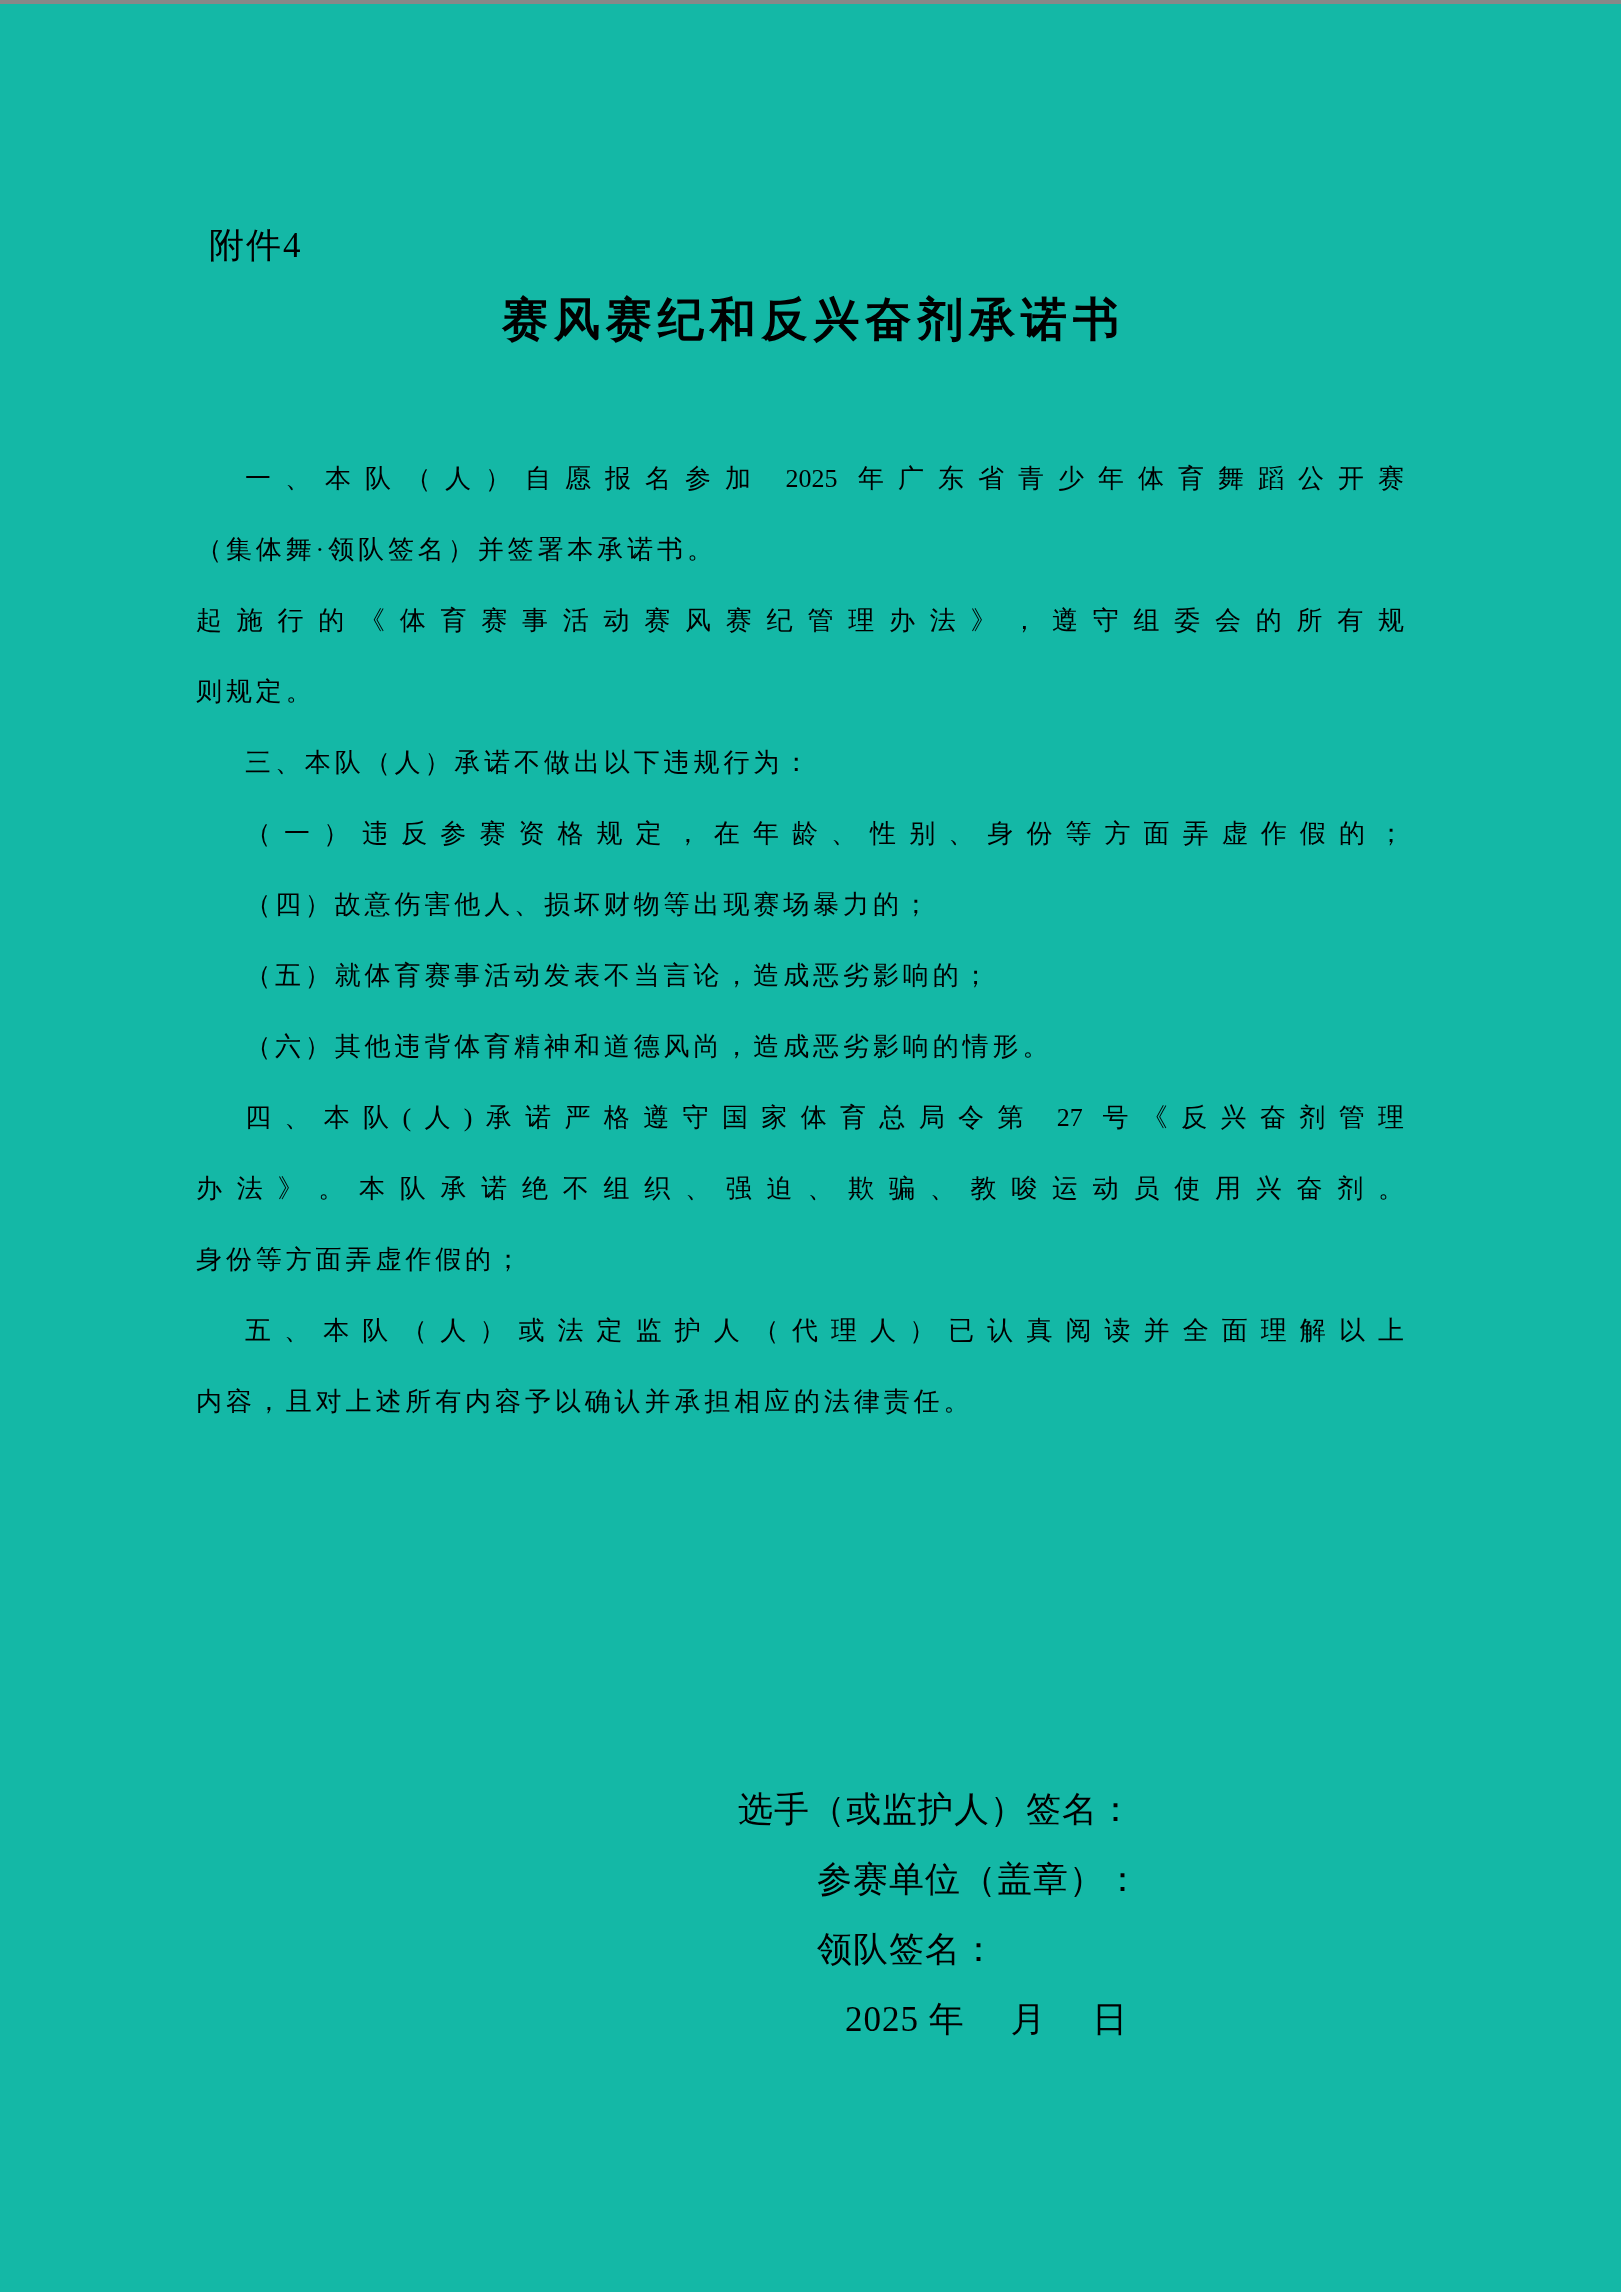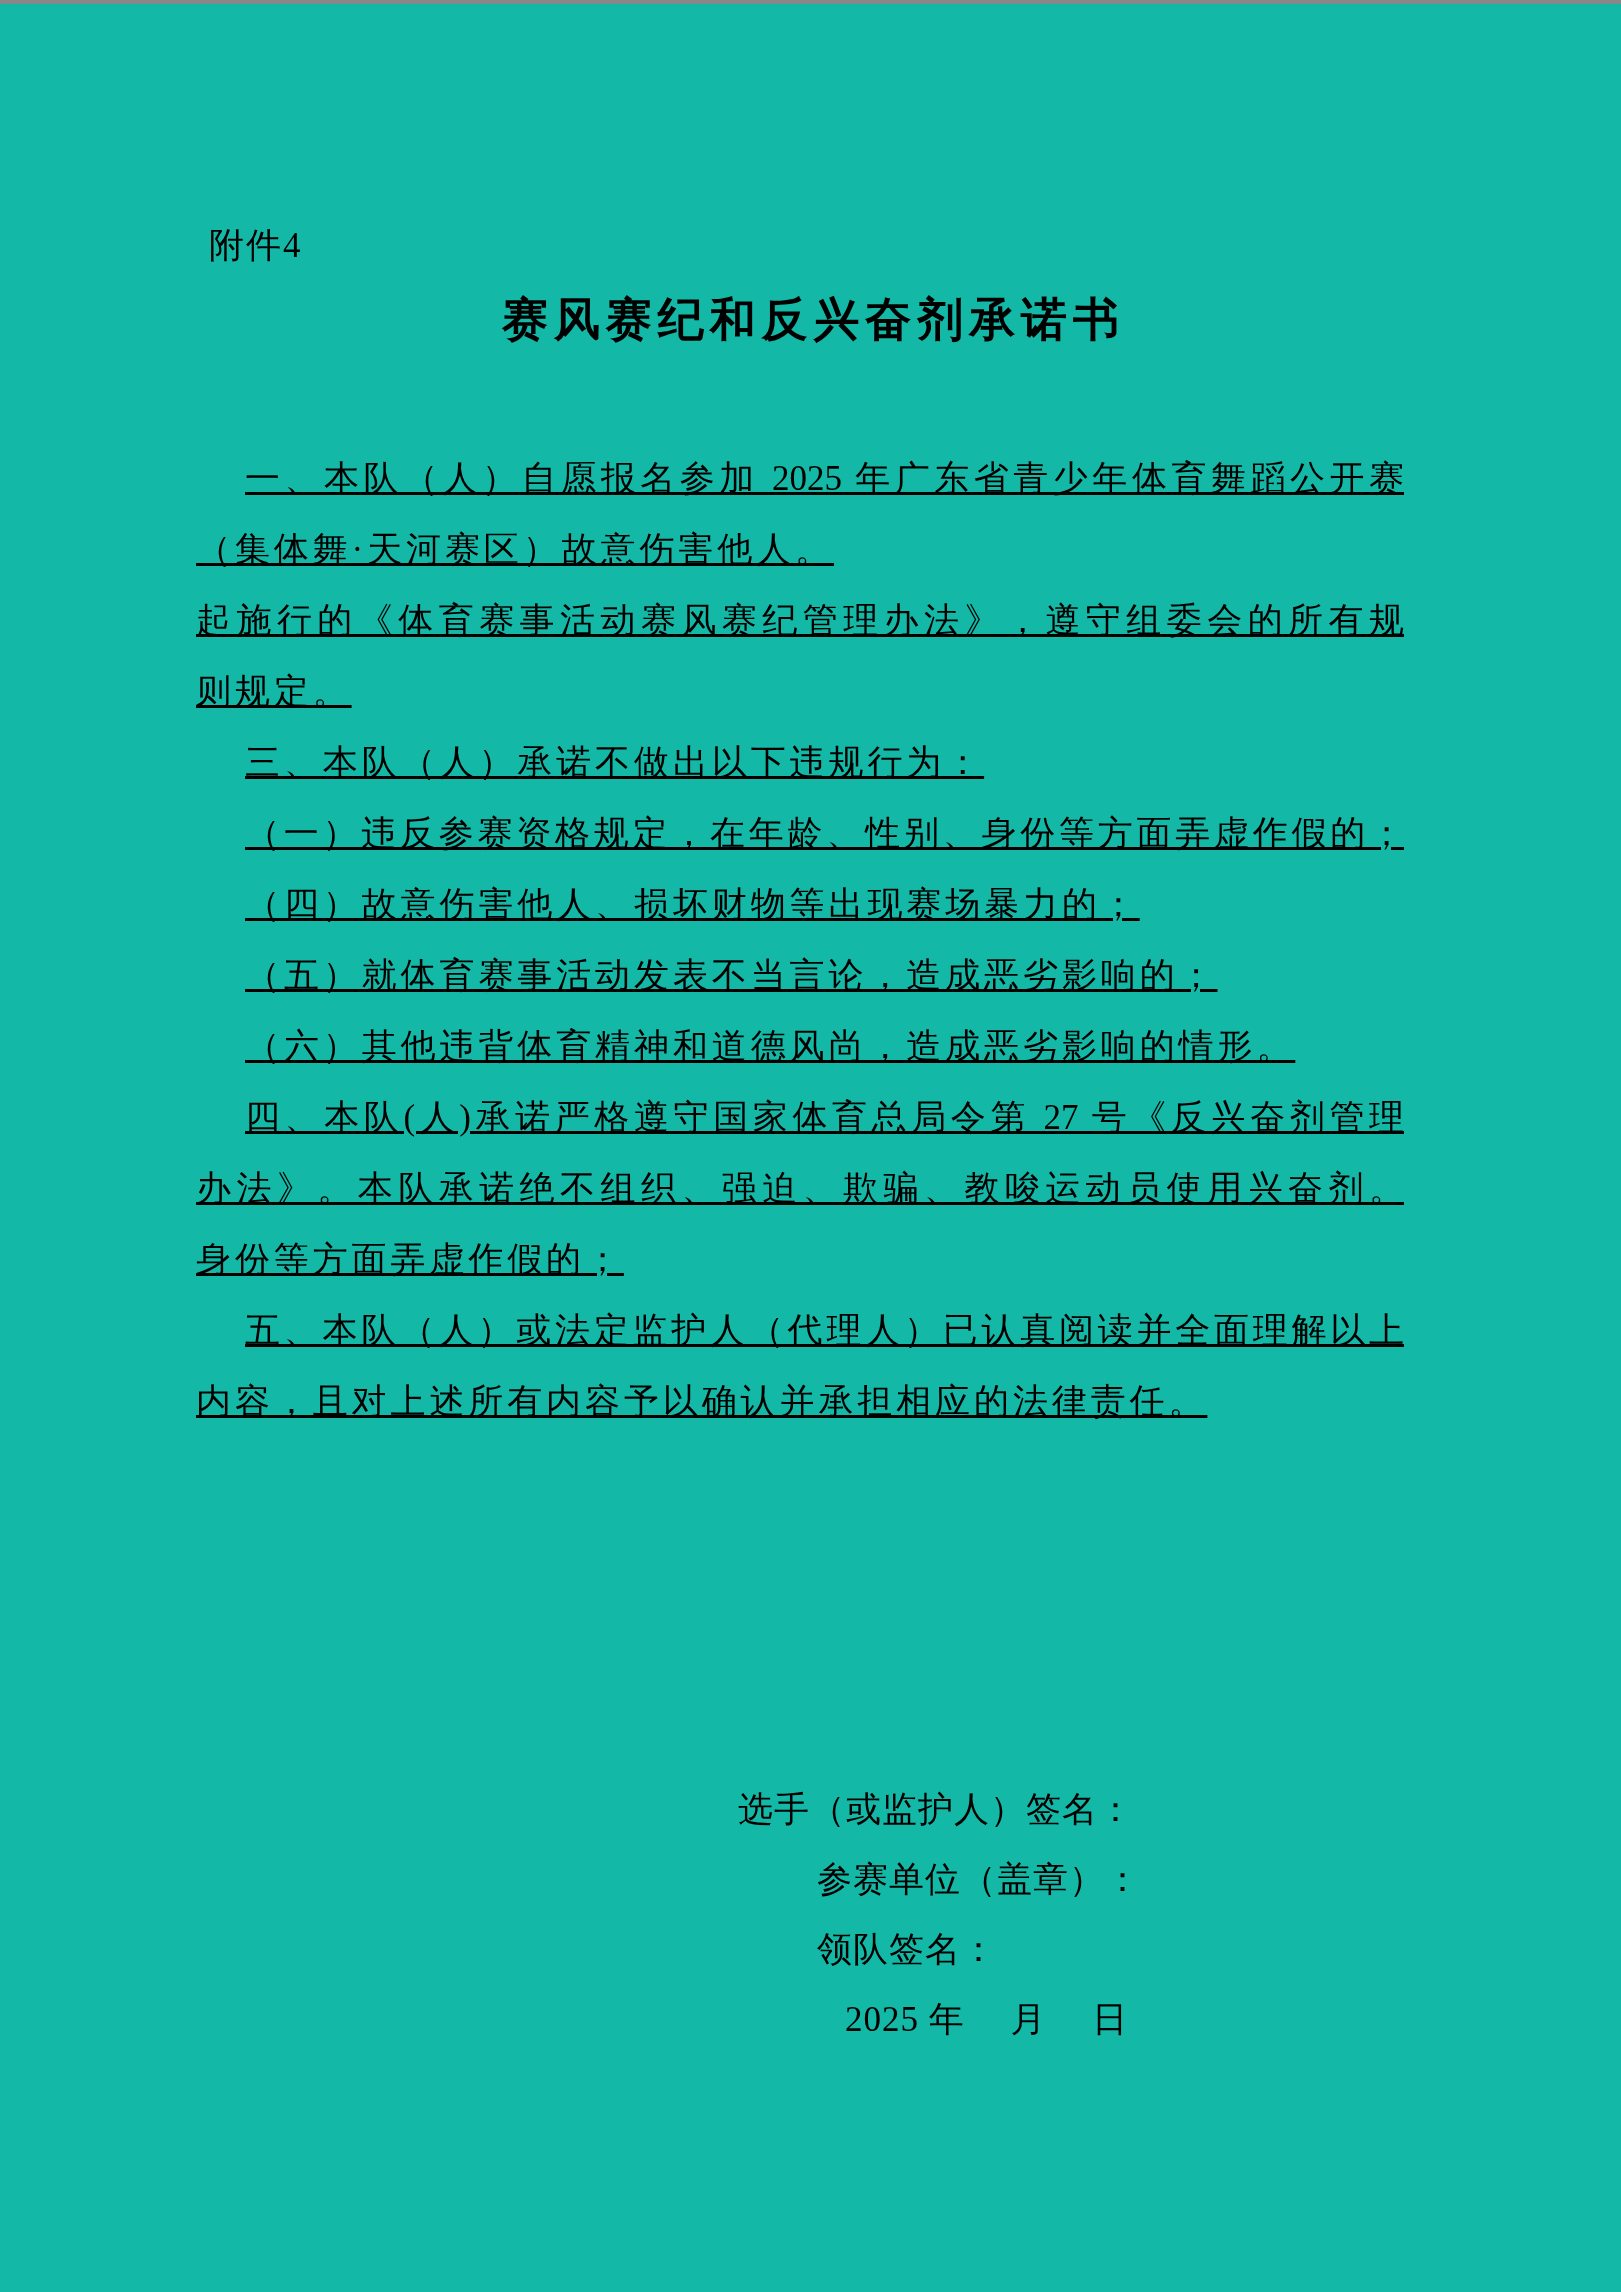--- a/index.html
+++ b/index.html
@@ -31,25 +31,24 @@
     text-indent:5.9px; 
   }
   .body{
     position:absolute;
     left:196px;top:439px;
     width:1208px;
   }
   .body .line{
     height:71px;
     line-height:71px;
-    font-size:35px;
+    font-size:26px;
     letter-spacing:3.9px;
     white-space:nowrap;
     overflow:visible;
-    text-decoration:underline;
   }
   .body .line.fill{
     white-space:normal;
     letter-spacing:normal;
     text-align:justify;
     text-align-last:justify;
   }
   .body .line.indent{
     text-indent:49px;
   }
@@ -73,21 +72,21 @@
 </head>
 <body>
 
 <div class="page">
   <div class="attachment">附件4</div>
 
   <h1 class="title">赛风赛纪和反兴奋剂承诺书</h1>
 
   <div class="body">
       <div class="line indent fill">一、本队（人）自愿报名参加 2025 年广东省青少年体育舞蹈公开赛</div>
-      <div class="line">（集体舞·天河赛区）故意伤害他人。</div>
+      <div class="line">（集体舞·领队签名）并签署本承诺书。</div>
       <div class="line fill">起施行的《体育赛事活动赛风赛纪管理办法》，遵守组委会的所有规</div>
       <div class="line">则规定。</div>
       <div class="line indent">三、本队（人）承诺不做出以下违规行为：</div>
       <div class="line indent fill">（一）违反参赛资格规定，在年龄、性别、身份等方面弄虚作假的；</div>
       <div class="line indent">（四）故意伤害他人、损坏财物等出现赛场暴力的；</div>
       <div class="line indent">（五）就体育赛事活动发表不当言论，造成恶劣影响的；</div>
       <div class="line indent">（六）其他违背体育精神和道德风尚，造成恶劣影响的情形。</div>
       <div class="line indent fill">四、本队(人)承诺严格遵守国家体育总局令第 27 号《反兴奋剂管理</div>
       <div class="line fill">办法》。本队承诺绝不组织、强迫、欺骗、教唆运动员使用兴奋剂。</div>
       <div class="line">身份等方面弄虚作假的；</div>

